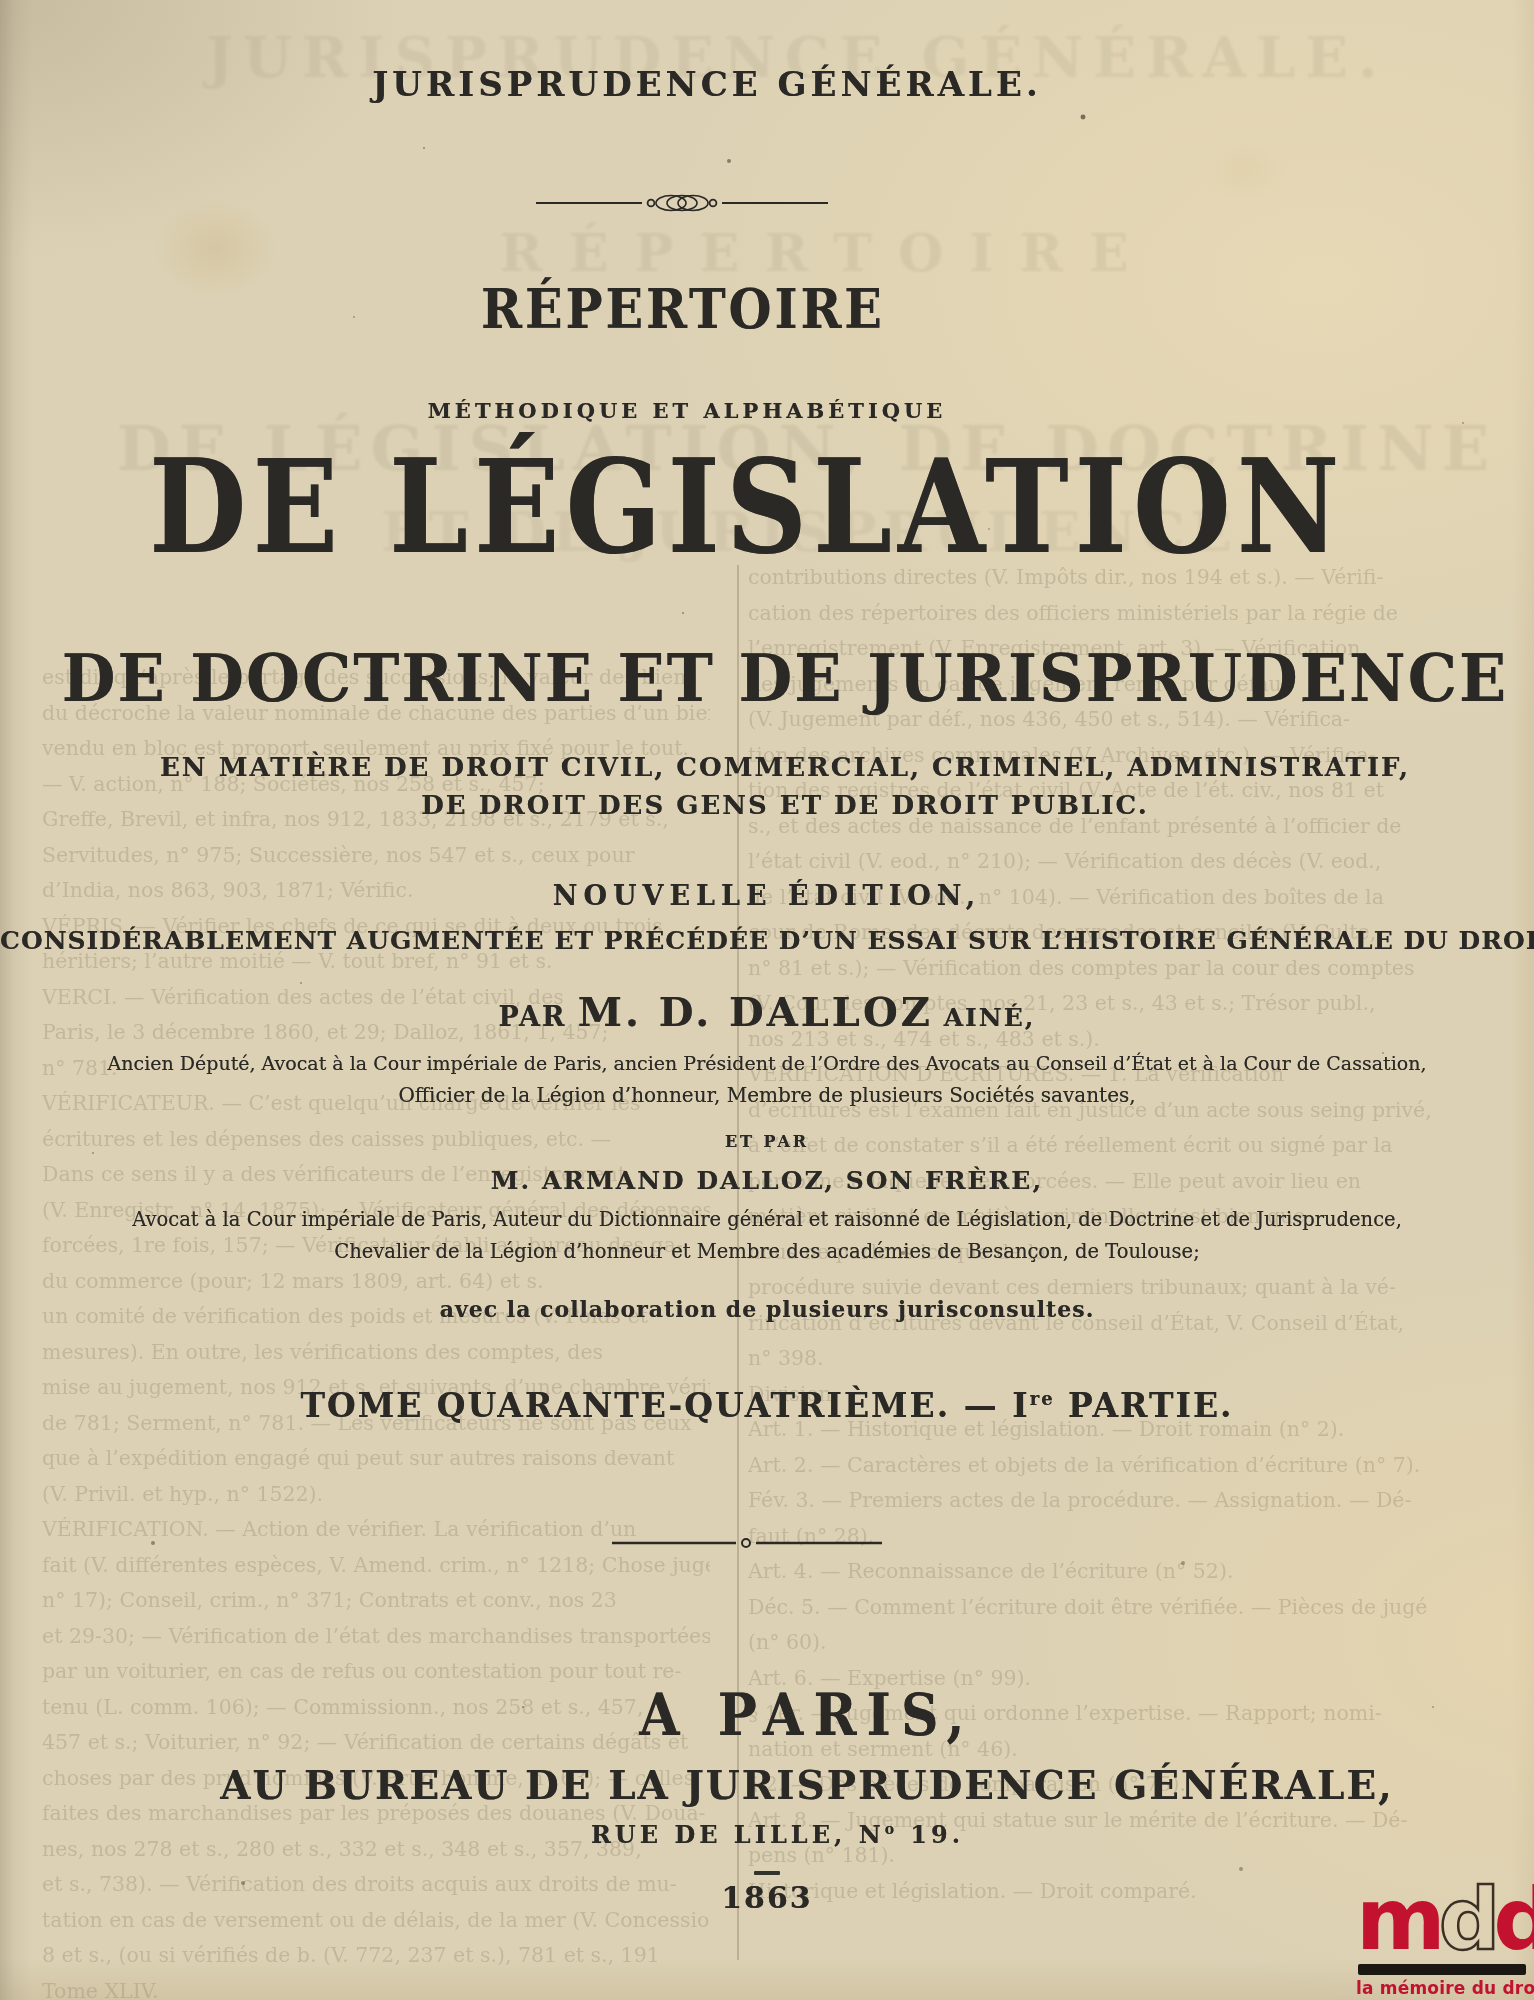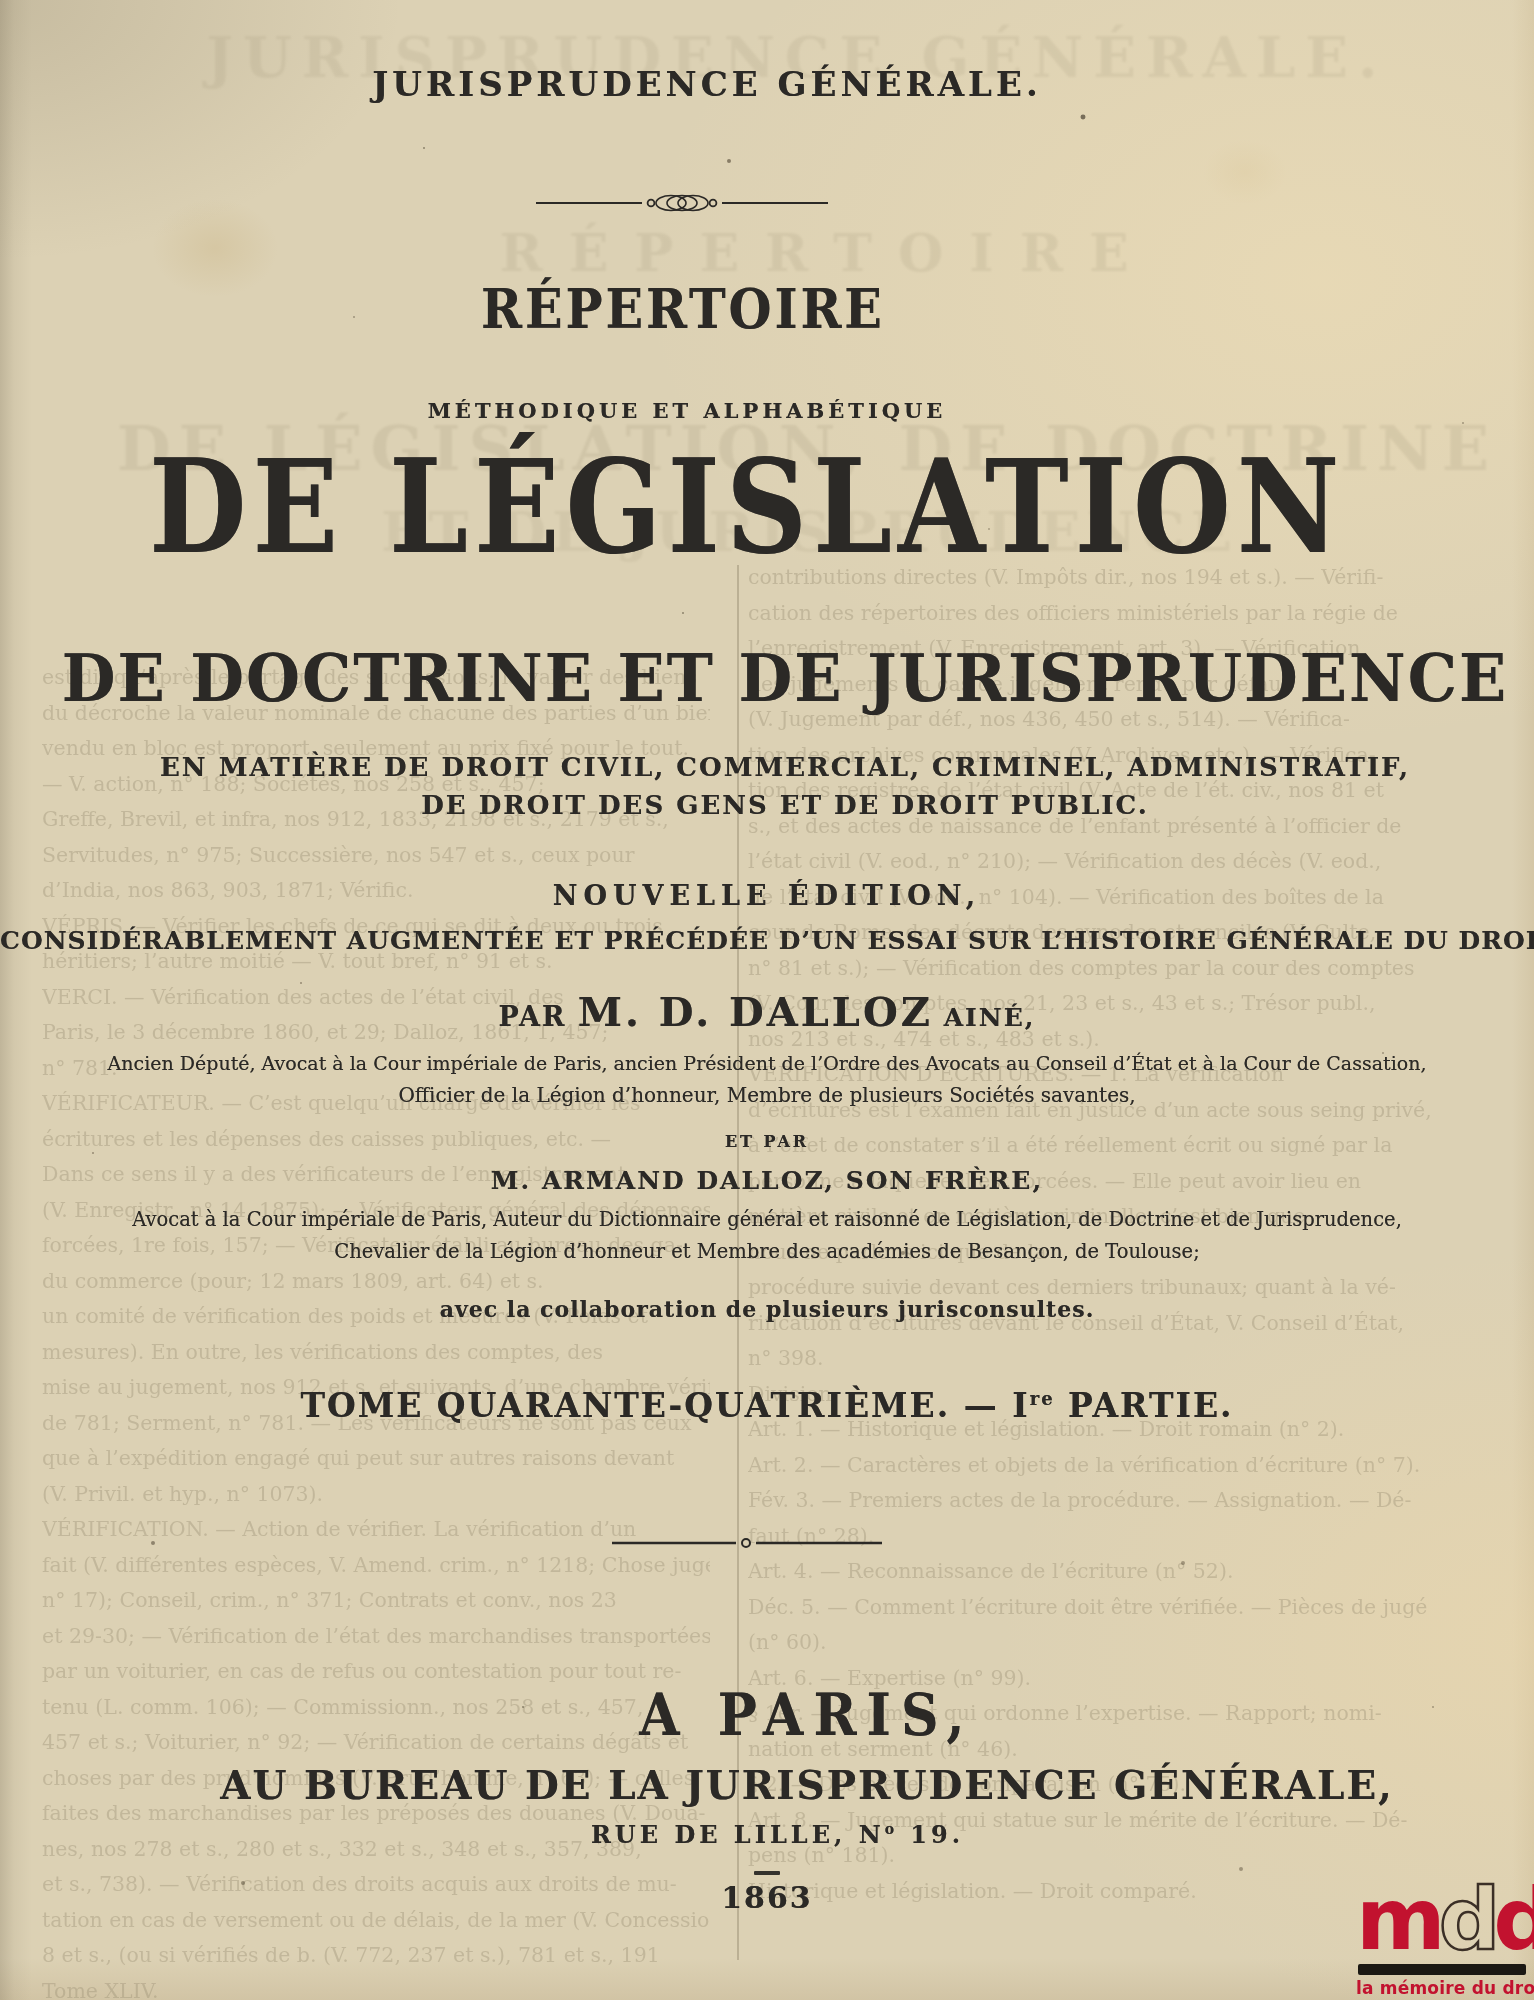--- a/index.html
+++ b/index.html
@@ -116,21 +116,21 @@
       <div class="gline">écritures et les dépenses des caisses publiques, etc. —</div>
       <div class="gline">Dans ce sens il y a des vérificateurs de l’enregistrement</div>
       <div class="gline">(V. Enregistr., n° 14, 1875); — Vérificateur général des dépenses</div>
       <div class="gline">forcées, 1re fois, 157; — Vérificateur établi au bureau des ga-</div>
       <div class="gline">du commerce (pour; 12 mars 1809, art. 64) et s.</div>
       <div class="gline">un comité de vérification des poids et mesures (V. Poids et</div>
       <div class="gline">mesures). En outre, les vérifications des comptes, des</div>
       <div class="gline">mise au jugement, nos 912 et s. et suivants, d’une chambre vérifi-</div>
       <div class="gline">de 781; Serment, n° 781. — Les vérificateurs ne sont pas ceux</div>
       <div class="gline">que à l’expédition engagé qui peut sur autres raisons devant</div>
-      <div class="gline">(V. Privil. et hyp., n° 1073).</div>
+      <div class="gline">(V. Privil. et hyp., n° 1522).</div>
       <div class="gline">VÉRIFICATION. — Action de vérifier. La vérification d’un</div>
       <div class="gline">fait (V. différentes espèces, V. Amend. crim., n° 1218; Chose jugée,</div>
       <div class="gline">n° 17); Conseil, crim., n° 371; Contrats et conv., nos 23</div>
       <div class="gline">et 29-30; — Vérification de l’état des marchandises transportées</div>
       <div class="gline">par un voiturier, en cas de refus ou contestation pour tout re-</div>
       <div class="gline">tenu (L. comm. 106); — Commissionn., nos 258 et s., 457,</div>
       <div class="gline">457 et s.; Voiturier, n° 92; — Vérification de certains dégâts et</div>
       <div class="gline">choses par des prud’hommes (V. Prud’homme, n° 63); — celles</div>
       <div class="gline">faites des marchandises par les préposés des douanes (V. Doua-</div>
       <div class="gline">nes, nos 278 et s., 280 et s., 332 et s., 348 et s., 357, 389,</div>

